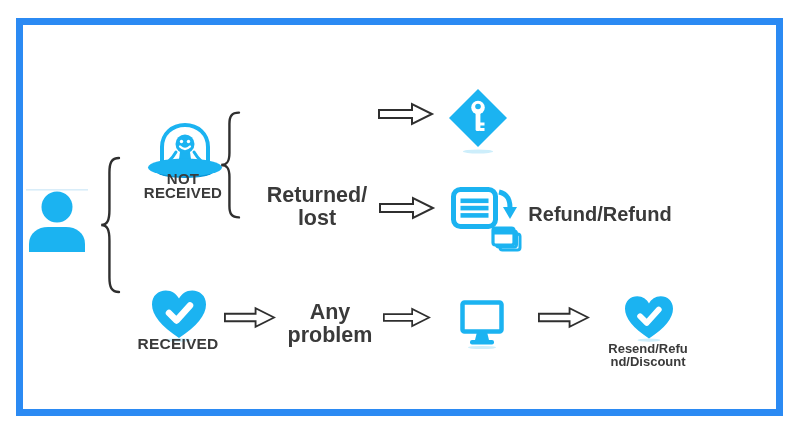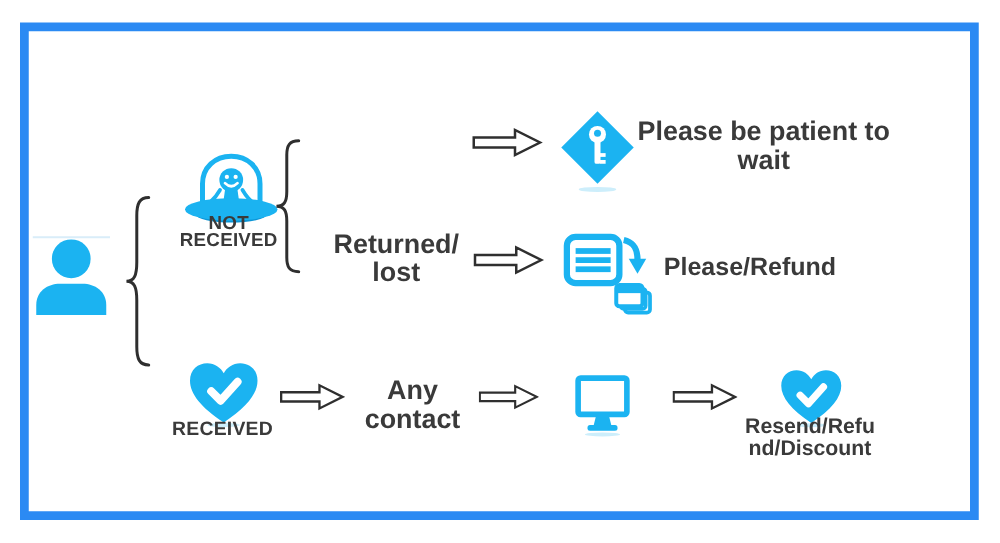--- a/index.html
+++ b/index.html
@@ -72,22 +72,20 @@
   <svg class="abs" style="left:446px;top:86px" width="64" height="70" viewBox="0 0 64 70">
     <ellipse class="shadow" cx="32" cy="65.5" rx="15" ry="2"></ellipse>
     <polygon class="ic-fill" points="32,3 61,32 32,61 3,32"></polygon>
     <circle cx="32" cy="21.5" r="6.8" fill="#fff"></circle>
     <circle class="ic-fill" cx="32" cy="20.5" r="2.8"></circle>
     <rect x="29.6" y="26" width="4.8" height="19" rx="1.5" fill="#fff"></rect>
     <rect x="34" y="36.5" width="4.5" height="3" fill="#fff"></rect>
     <rect x="34" y="42" width="4.5" height="3" fill="#fff"></rect>
   </svg>
 
-  <div class="lbl lbl-lg" style="left:505px;top:94px;width:212px">Please be patient to
-wait</div>
 
   <div class="lbl lbl-lg" style="left:247px;top:184px;width:140px">Returned/
 lost</div>
 
   <svg class="abs" style="left:378px;top:196px" width="58" height="24" viewBox="0 0 56 24">
     <polygon class="flow-arrow" points="1,8 34,8 34,2 54,12 34,22 34,16 1,16"></polygon>
   </svg>
 
   <svg class="abs" style="left:450px;top:186px" width="72" height="70" viewBox="0 0 72 70">
     <rect class="ic-stroke" x="3.5" y="3.5" width="42" height="37" rx="7" stroke-width="5"></rect>
@@ -95,36 +93,36 @@
     <rect class="ic-fill" x="10.5" y="19.8" width="28" height="4.6"></rect>
     <rect class="ic-fill" x="10.5" y="27.1" width="28" height="4.6"></rect>
     <path class="ic-stroke-open" stroke-width="5" d="M49,6 C58,8 60,14 60,22"></path>
     <polygon class="ic-fill" points="53,21 67,21 60,33"></polygon>
     <rect class="ic-stroke" x="50" y="48" width="20" height="16" rx="2.5" stroke-width="3"></rect>
     <rect class="ic-stroke" x="46.5" y="45" width="20" height="16" rx="2.5" stroke-width="3"></rect>
     <rect class="ic-stroke" x="43" y="42" width="21" height="17" rx="2.5" stroke-width="3.2"></rect>
     <rect class="ic-fill" x="43.5" y="42.5" width="20" height="6"></rect>
   </svg>
 
-  <div class="lbl lbl-md" style="left:520px;top:204px;width:160px">Please/Refund</div>
+  <div class="lbl lbl-md" style="left:520px;top:204px;width:160px">Refund/Refund</div>
 
   <svg class="abs" style="left:149px;top:288px" width="60" height="54" viewBox="0 0 60 54">
     <ellipse class="shadow" cx="30" cy="52" rx="13" ry="1.8"></ellipse>
     <path class="ic-fill" d="M30,50 C12,38 3,27 3,16.5 C3,7.5 9.5,2.5 16.8,2.5 C22.8,2.5 27.6,6 30,10.6 C32.4,6 37.2,2.5 43.2,2.5 C50.5,2.5 57,7.5 57,16.5 C57,27 48,38 30,50 Z"></path>
     <path d="M20,25 L27.5,32.5 L41,17.5" stroke="#fff" stroke-width="6.5" fill="none" stroke-linecap="round" stroke-linejoin="round"></path>
   </svg>
 
   <div class="lbl lbl-sm" style="left:116px;top:337px;width:124px;font-size:15.5px">RECEIVED</div>
 
   <svg class="abs" style="left:224px;top:306px" width="52" height="23" viewBox="0 0 56 24">
     <polygon class="flow-arrow" points="1,8 34,8 34,2 54,12 34,22 34,16 1,16"></polygon>
   </svg>
 
   <div class="lbl lbl-lg" style="left:270px;top:301px;width:120px">Any
-contact</div>
+problem</div>
 
   <svg class="abs" style="left:383px;top:306px" width="48" height="23" viewBox="0 0 56 24">
     <polygon class="flow-arrow" points="1,8 34,8 34,2 54,12 34,22 34,16 1,16"></polygon>
   </svg>
 
   <svg class="abs" style="left:460px;top:300px" width="44" height="50" viewBox="0 0 44 50">
     <ellipse class="shadow" cx="22" cy="47.5" rx="14" ry="1.6"></ellipse>
     <rect class="ic-stroke" x="2.5" y="2.5" width="39" height="29" rx="2" stroke-width="4.5"></rect>
     <polygon class="ic-fill" points="17,32 27,32 29,40 15,40"></polygon>
     <rect class="ic-fill" x="10" y="40" width="24" height="4.5" rx="2"></rect>
@@ -134,16 +132,16 @@
   <svg class="abs" style="left:538px;top:306px" width="52" height="23" viewBox="0 0 56 24">
     <polygon class="flow-arrow" points="1,8 34,8 34,2 54,12 34,22 34,16 1,16"></polygon>
   </svg>
 
   <svg class="abs" style="left:622px;top:294px" width="54" height="48" viewBox="0 0 60 54">
     <ellipse class="shadow" cx="30" cy="52" rx="13" ry="1.8"></ellipse>
     <path class="ic-fill" d="M30,50 C12,38 3,27 3,16.5 C3,7.5 9.5,2.5 16.8,2.5 C22.8,2.5 27.6,6 30,10.6 C32.4,6 37.2,2.5 43.2,2.5 C50.5,2.5 57,7.5 57,16.5 C57,27 48,38 30,50 Z"></path>
     <path d="M20,25 L27.5,32.5 L41,17.5" stroke="#fff" stroke-width="6.5" fill="none" stroke-linecap="round" stroke-linejoin="round"></path>
   </svg>
 
-  <div class="lbl lbl-xs" style="left:585px;top:332px;width:126px;font-size:17px">Resend/Refu
+  <div class="lbl lbl-xs" style="left:585px;top:342px;width:126px;font-size:13px">Resend/Refu
 nd/Discount</div>
 
 </div>
 
 </body></html>

